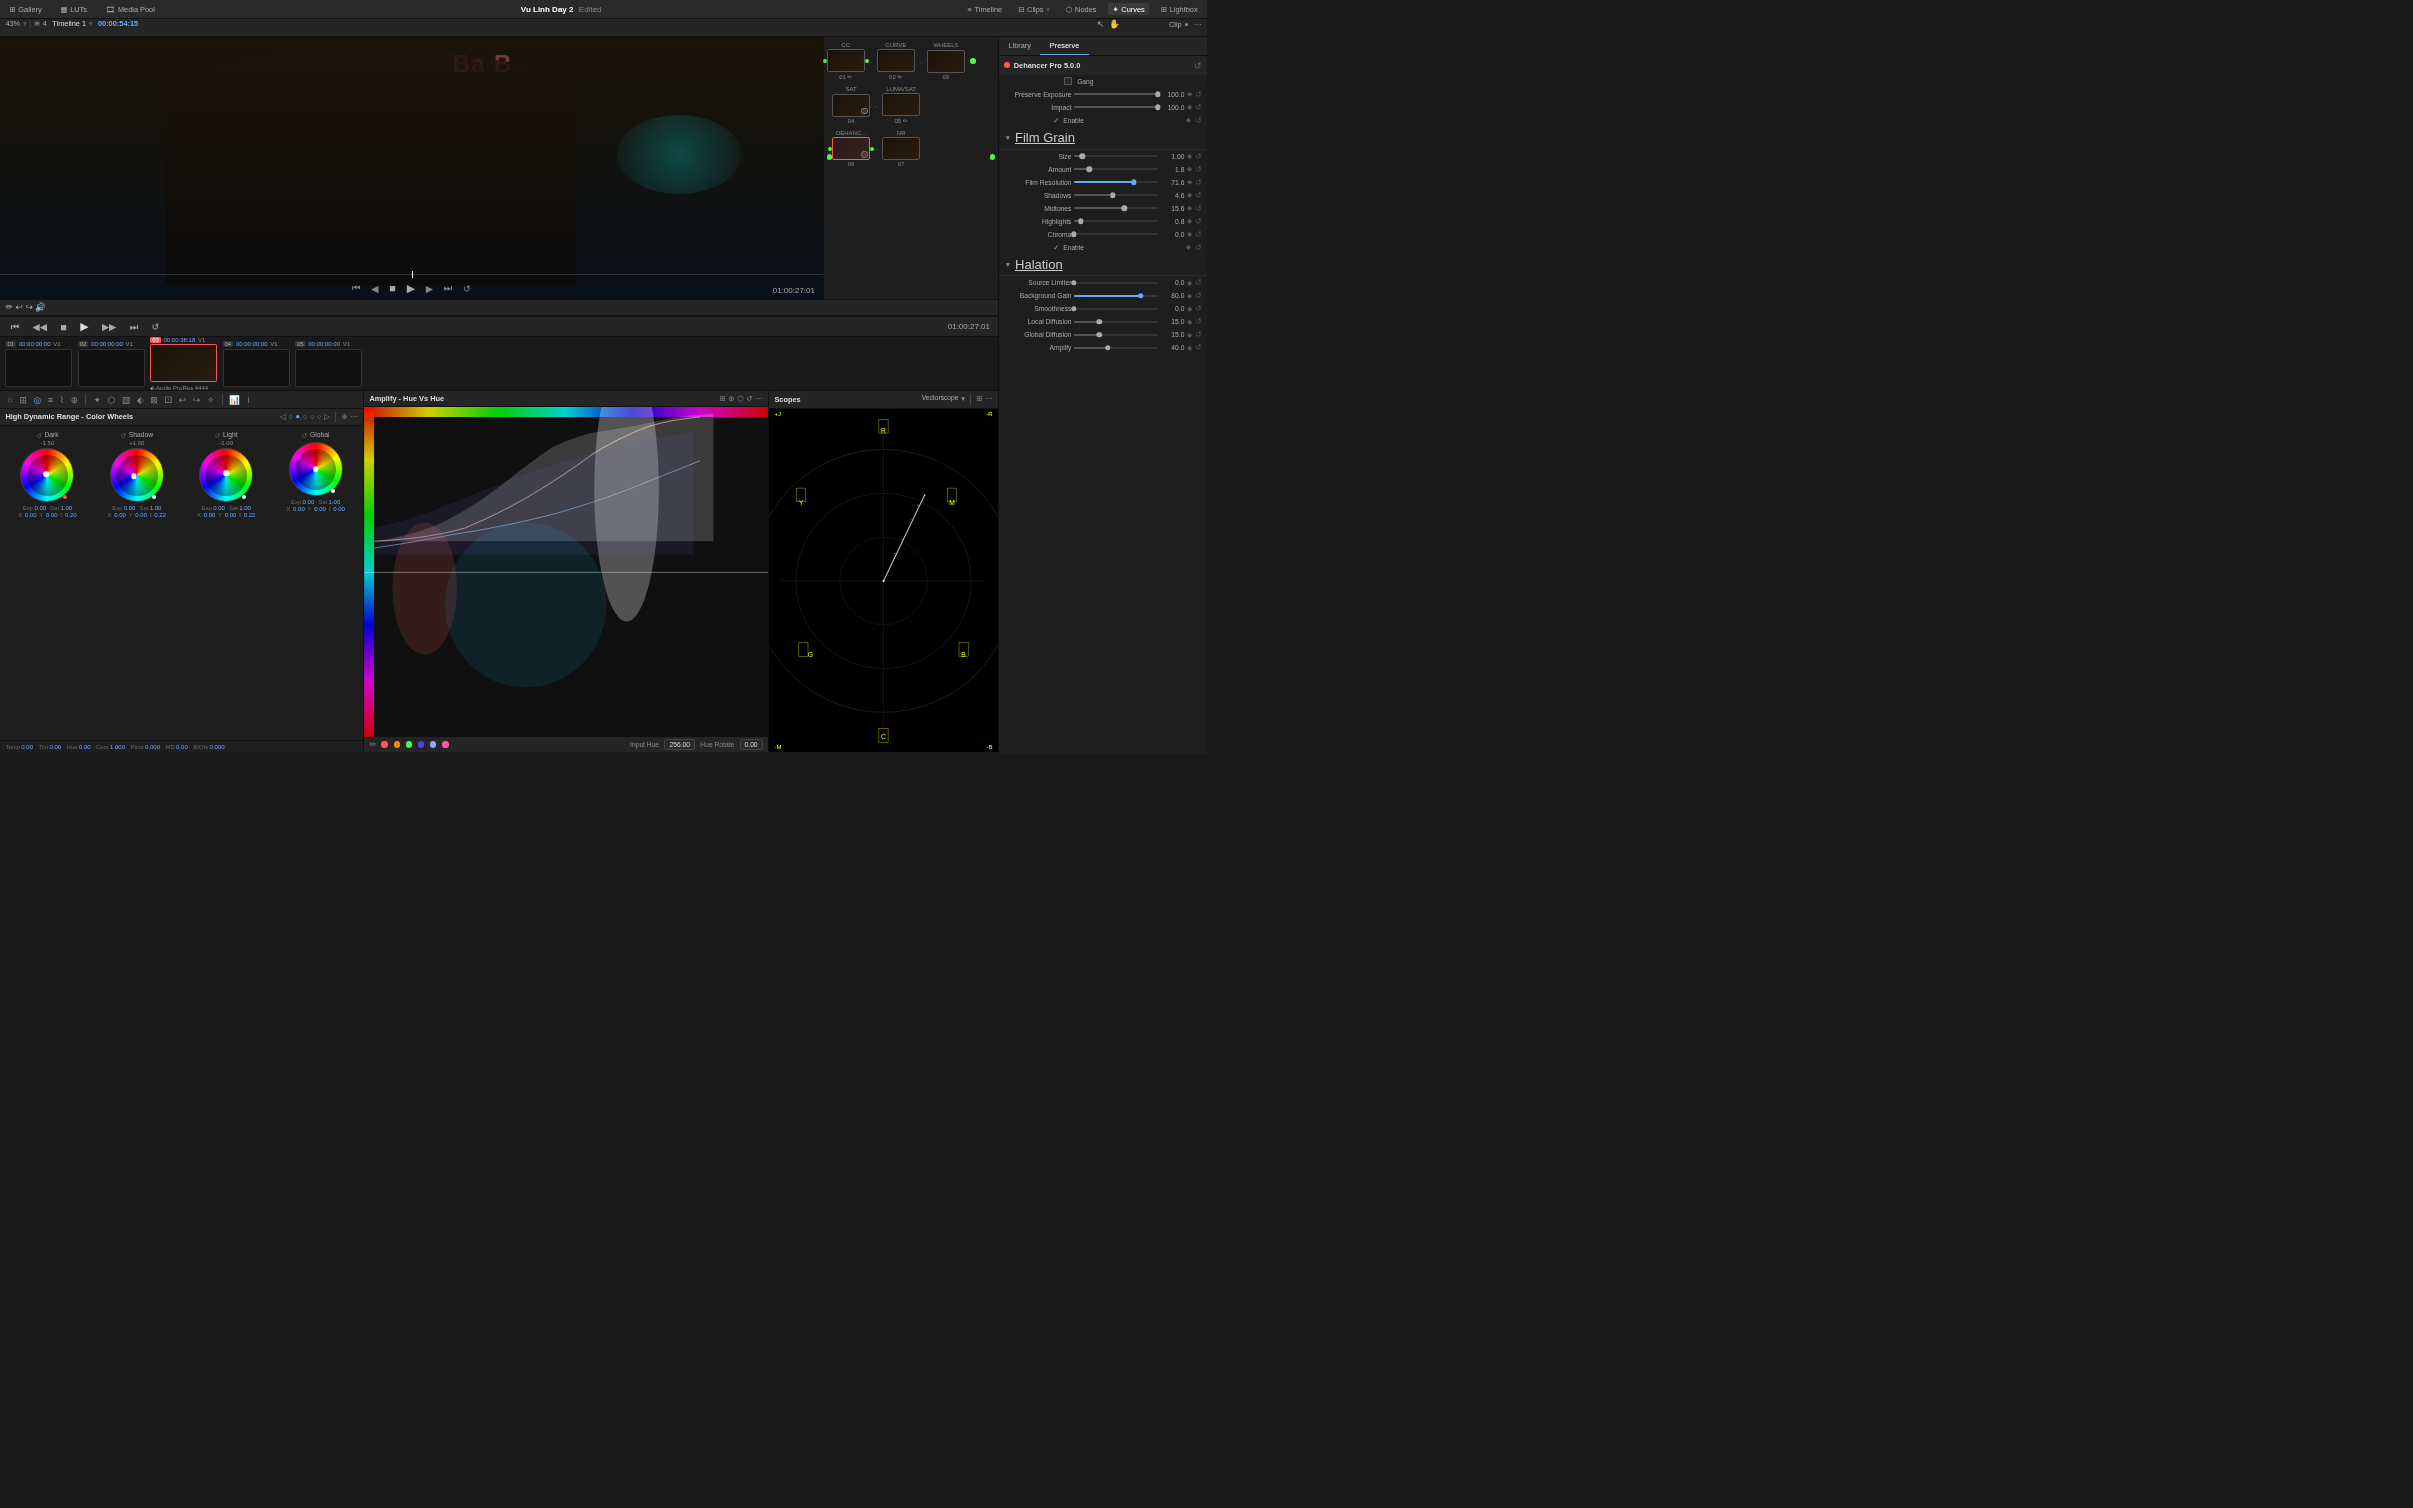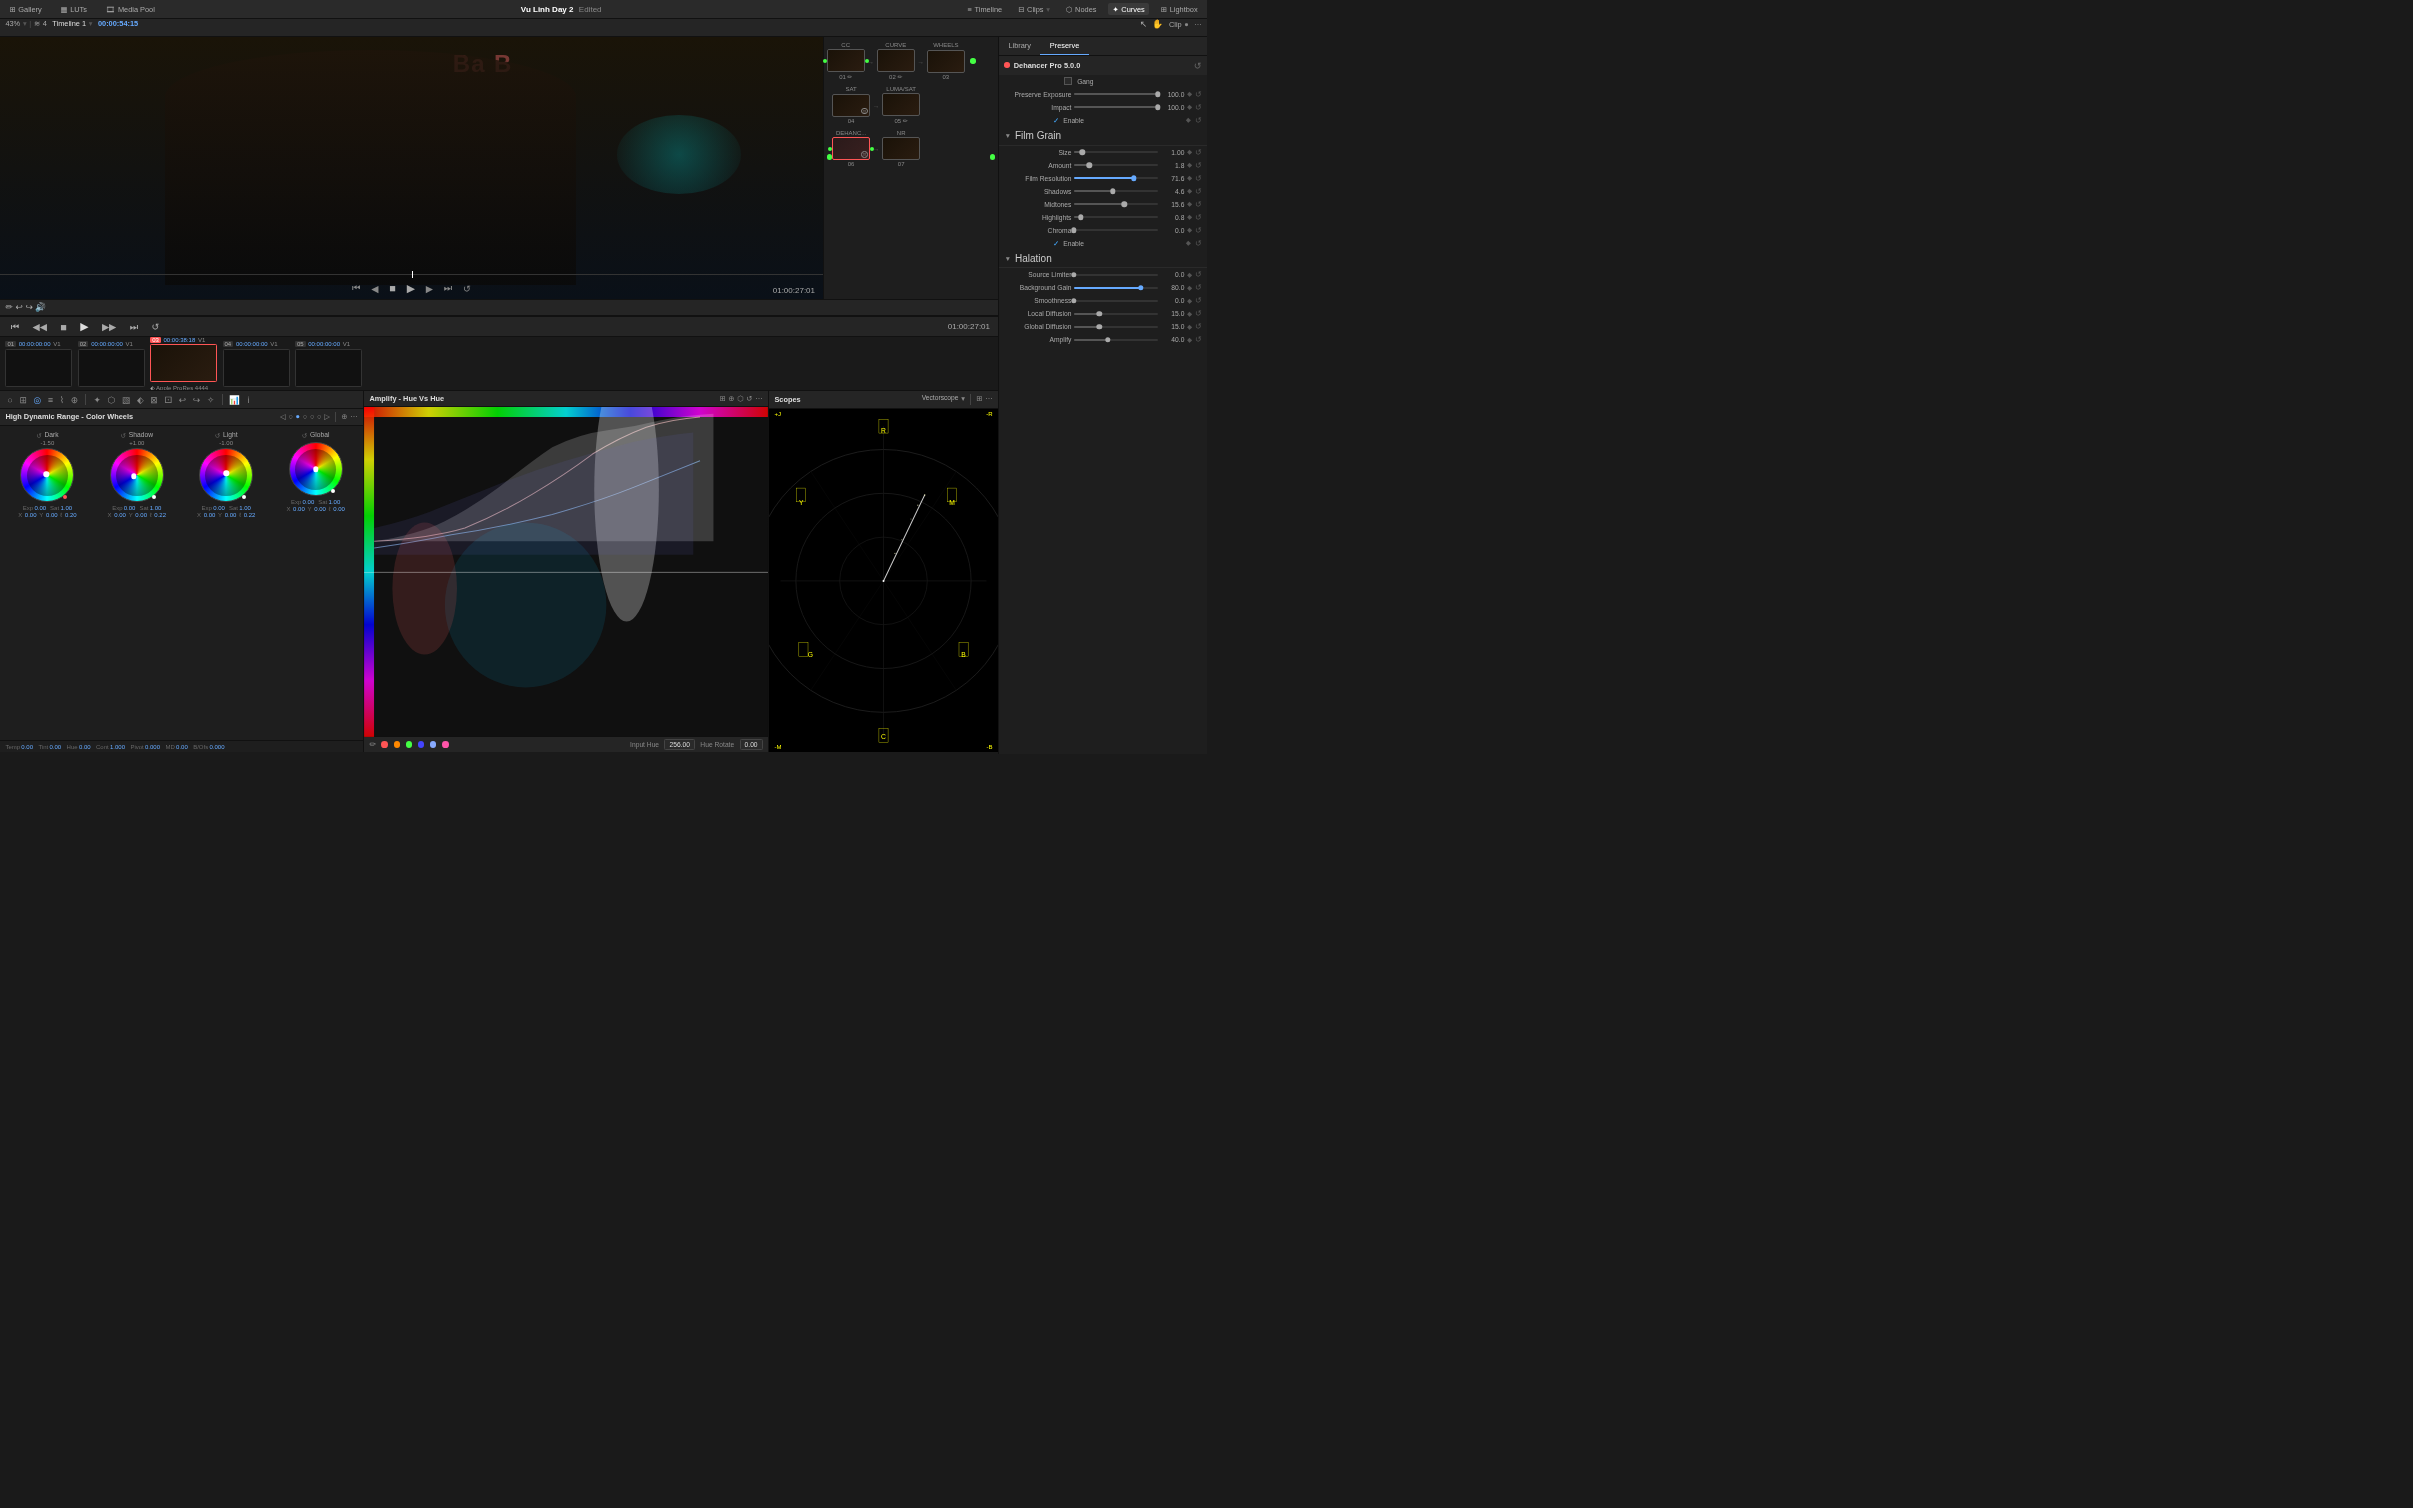--- a/index.html
+++ b/index.html
@@ -473,21 +473,21 @@
     .section-toggle {
       display: flex;
       align-items: center;
       padding: 3.4px 5.4px;
       gap: 4px;
       cursor: pointer;
       background: #1e1e1e;
       border-bottom: 0.7px solid #2a2a2a;
     }
     .section-toggle-arrow { color: #888; font-size: 6.7px; }
-    .section-toggle-label { font-size: 10px; color: #ccc; }
+    .section-toggle-label { font-size: 13px; color: #ccc; text-decoration: underline; }
     .enable-row {
       display: flex;
       align-items: center;
       padding: 2px 5.4px 2px 54px;
       gap: 4px;
     }
     .checkmark { color: #4af; font-size: 7.4px; }
     .enable-label { font-size: 6.7px; color: #aaa; }
     .gang-row {
       display: flex;
@@ -540,21 +540,21 @@
       background: #1a1a1a;
       border-top: 0.7px solid #111;
       gap: 8px;
       font-size: 6.7px;
       color: #888;
       height: 16px;
     }
 
     
     .mini-toolbar {
-      display: flex; align-items: center; gap: 2.7px;
+      display: flex; align-items: center; gap: 2.7px; margin-left: 43px;
     }
   </style>
 </head>
 <body>
 
 <div class="top-bar">
   <div class="top-bar-item">
     <span>⊞</span>
     <span>Gallery</span>
   </div>

